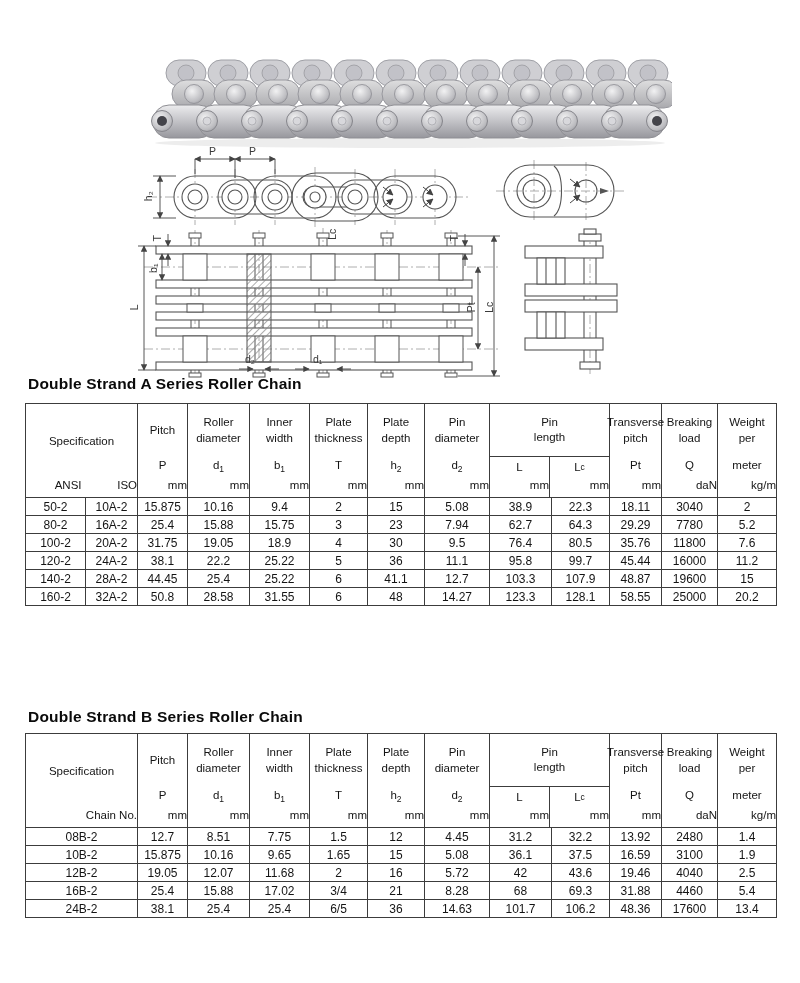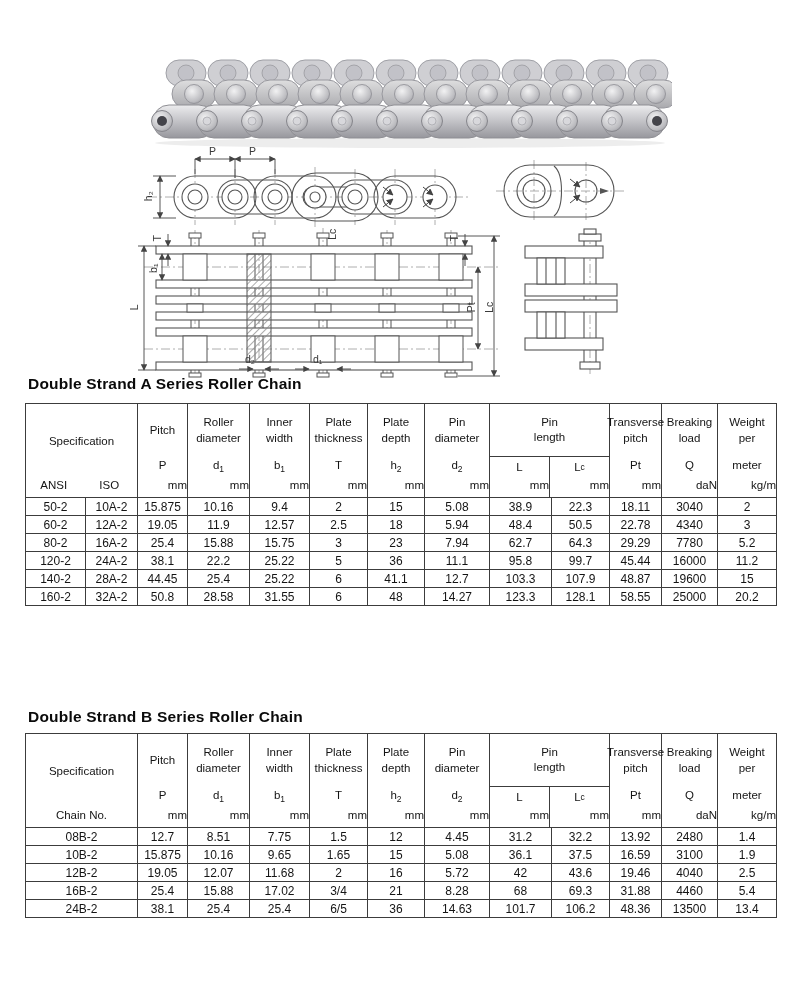--- a/index.html
+++ b/index.html
@@ -25,21 +25,21 @@
   th,td{border:1px solid #3c3c3c}
   td{font-size:12px;text-align:center;height:18px;padding:0;line-height:1}
   th{padding:0;font-weight:normal;font-size:11.5px;vertical-align:top}
   sub{font-size:8.5px}
   .hwrap{display:flex;flex-direction:column;height:93px}
   .hname{flex:1;display:flex;flex-direction:column;align-items:center;justify-content:center;gap:4px;line-height:1}
   .hsym{height:20px;line-height:16px;text-align:center}
   .hunit{height:20px;line-height:17px;text-align:right}
   .spec-label{flex:1;display:flex;align-items:center;justify-content:center}
   .spec-bottom{height:20px;display:flex;line-height:17px}
-  .spec-sub{flex:1;text-align:center}
+  .spec-sub{flex:1;text-align:right}
   .pin-top{height:53px;display:flex;flex-direction:column;align-items:center;justify-content:center;gap:4px;
            border-bottom:1px solid #3c3c3c;line-height:1}
   .pin-bottom{flex:1;display:flex}
   .pin-sub{flex:1;display:flex;flex-direction:column}
   .pin-sub+.pin-sub{border-left:1px solid #3c3c3c}
   .pin-sub .hsym{flex:1;display:flex;align-items:center;justify-content:center;height:auto}
 </style>
 </head>
 <body>
 
@@ -517,48 +517,48 @@
           <td>2</td>
           <td>15</td>
           <td>5.08</td>
           <td>38.9</td>
           <td>22.3</td>
           <td>18.11</td>
           <td>3040</td>
           <td>2</td>
         </tr>
         <tr>
-          <td>60-2</td>
-          <td>12A-2</td>
-          <td>19.05</td>
-          <td>11.9</td>
-          <td>12.57</td>
-          <td>2.5</td>
-          <td>18</td>
-          <td>5.94</td>
-          <td>48.4</td>
-          <td>50.5</td>
-          <td>22.78</td>
-          <td>4340</td>
-          <td>3</td>
-        </tr>
-        <tr>
           <td>80-2</td>
           <td>16A-2</td>
           <td>25.4</td>
           <td>15.88</td>
           <td>15.75</td>
           <td>3</td>
           <td>23</td>
           <td>7.94</td>
           <td>62.7</td>
           <td>64.3</td>
           <td>29.29</td>
           <td>7780</td>
           <td>5.2</td>
+        </tr>
+        <tr>
+          <td>100-2</td>
+          <td>20A-2</td>
+          <td>31.75</td>
+          <td>19.05</td>
+          <td>18.9</td>
+          <td>4</td>
+          <td>30</td>
+          <td>9.5</td>
+          <td>76.4</td>
+          <td>80.5</td>
+          <td>35.76</td>
+          <td>11800</td>
+          <td>7.6</td>
         </tr>
         <tr>
           <td>120-2</td>
           <td>24A-2</td>
           <td>38.1</td>
           <td>22.2</td>
           <td>25.22</td>
           <td>5</td>
           <td>36</td>
           <td>11.1</td>
@@ -803,19 +803,19 @@
           <td>24B-2</td>
           <td>38.1</td>
           <td>25.4</td>
           <td>25.4</td>
           <td>6/5</td>
           <td>36</td>
           <td>14.63</td>
           <td>101.7</td>
           <td>106.2</td>
           <td>48.36</td>
-          <td>13500</td>
+          <td>17600</td>
           <td>13.4</td>
         </tr>
       </tbody>
     </table>
 
 </div>
 
 </body></html>

